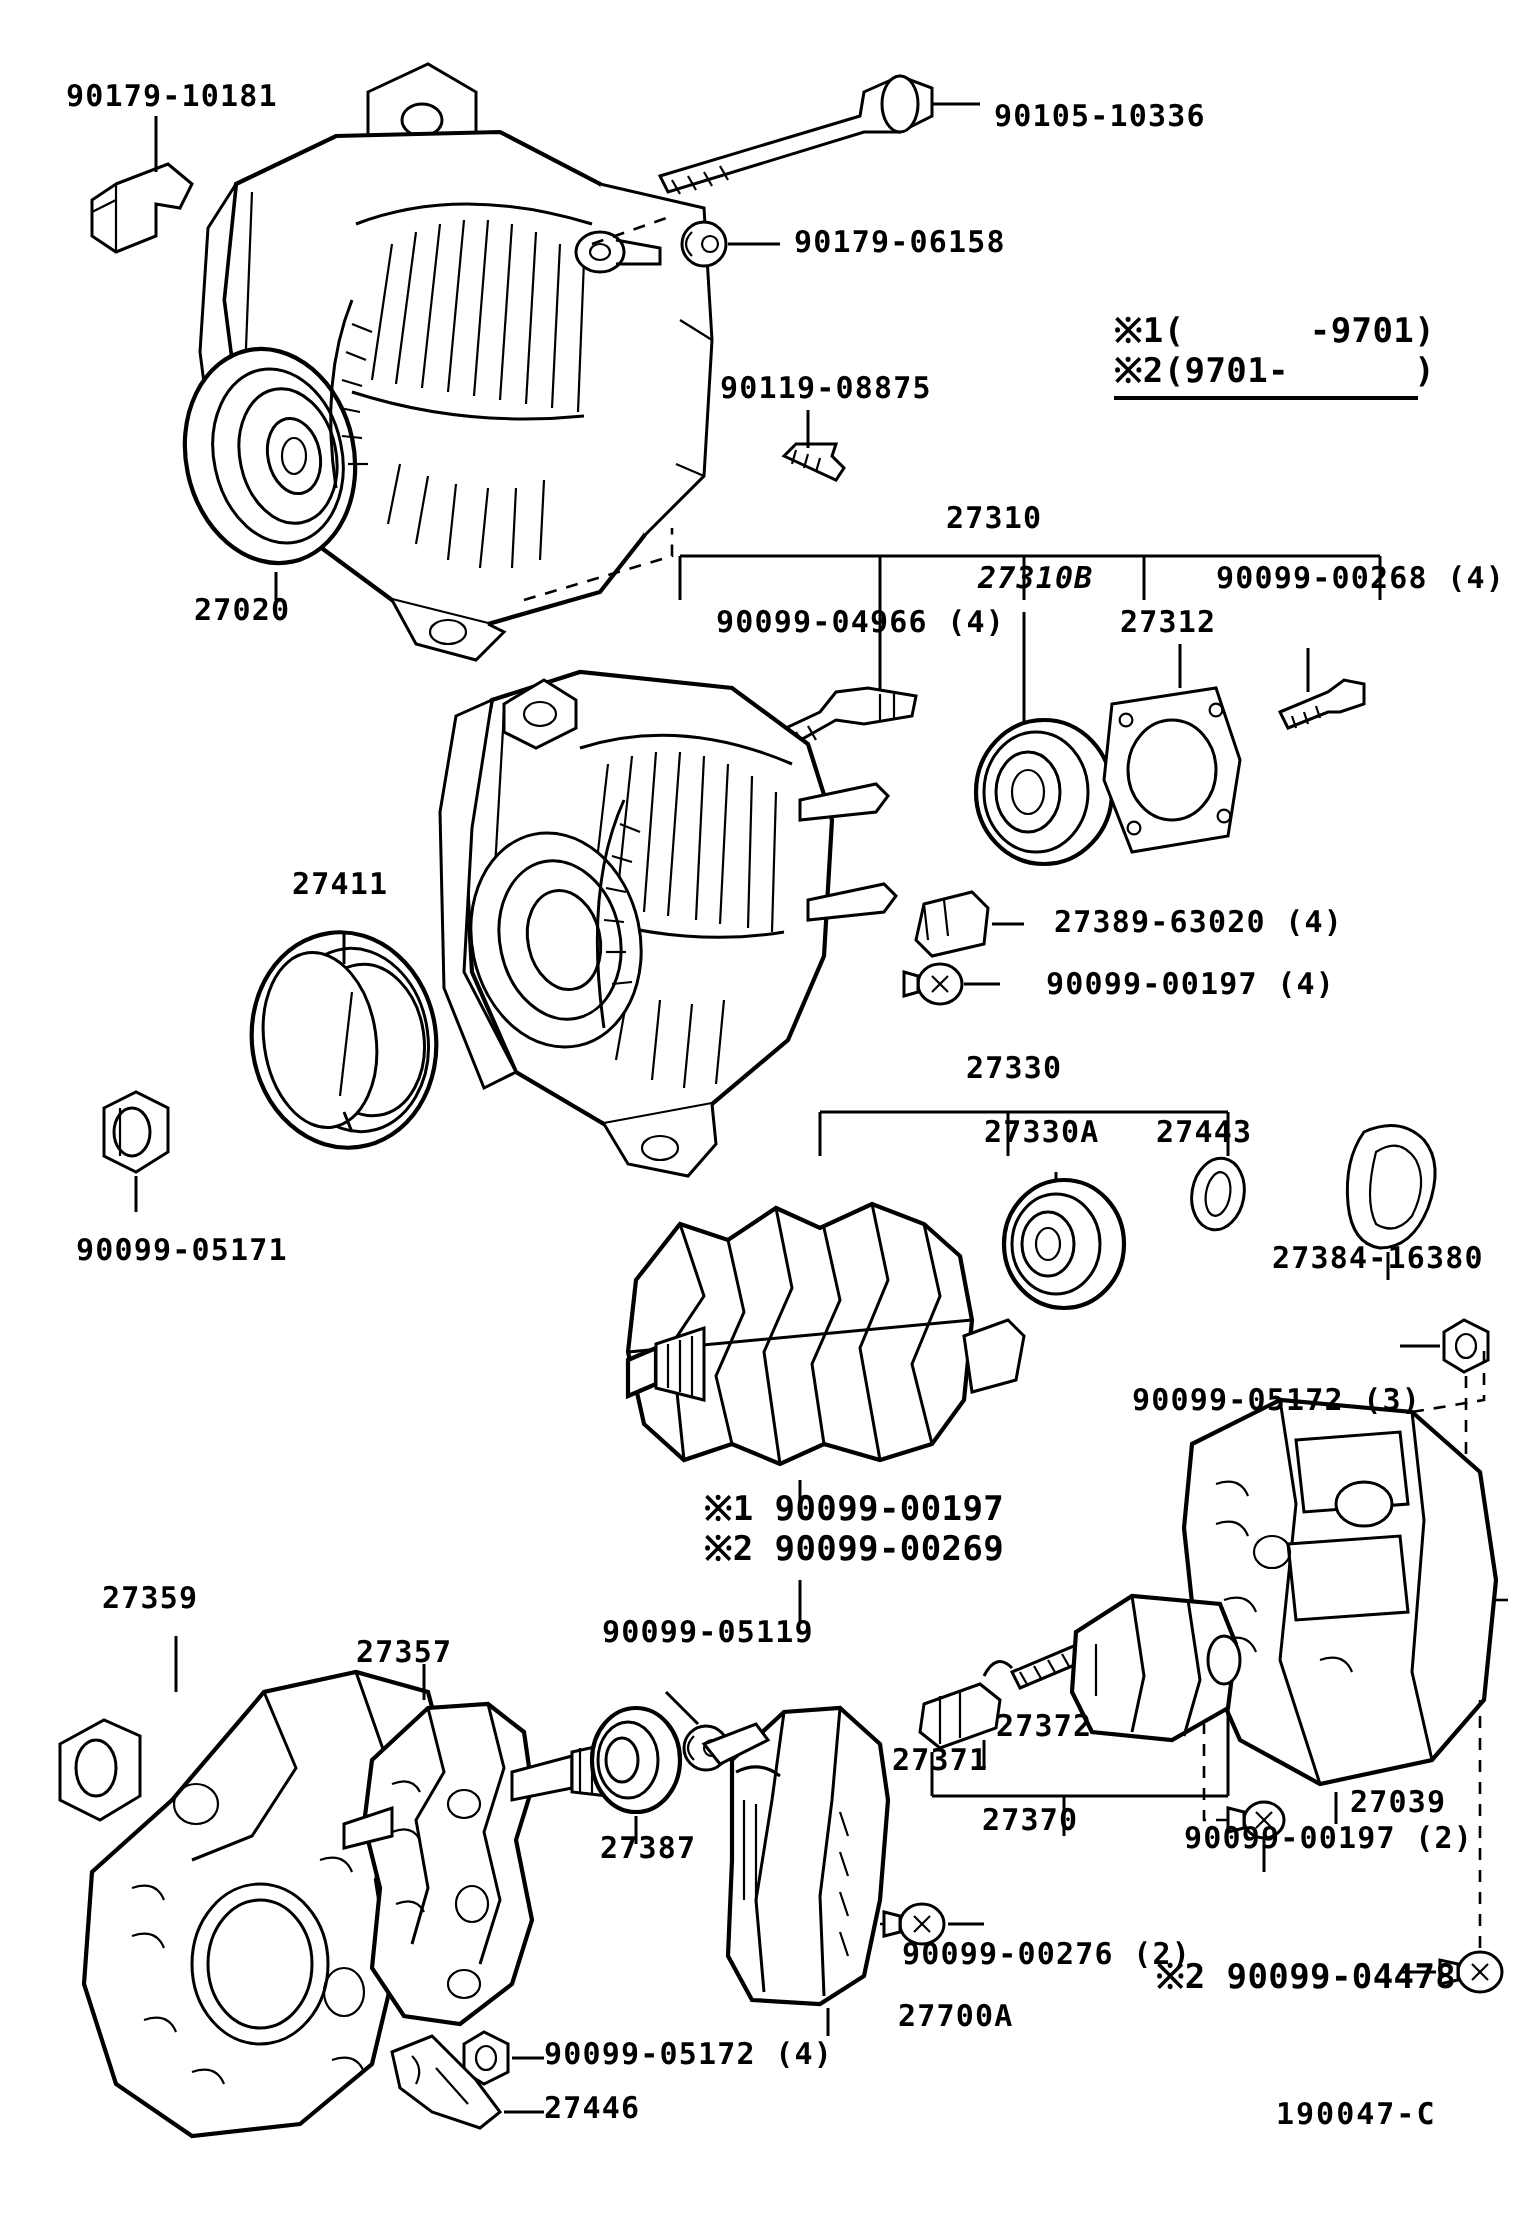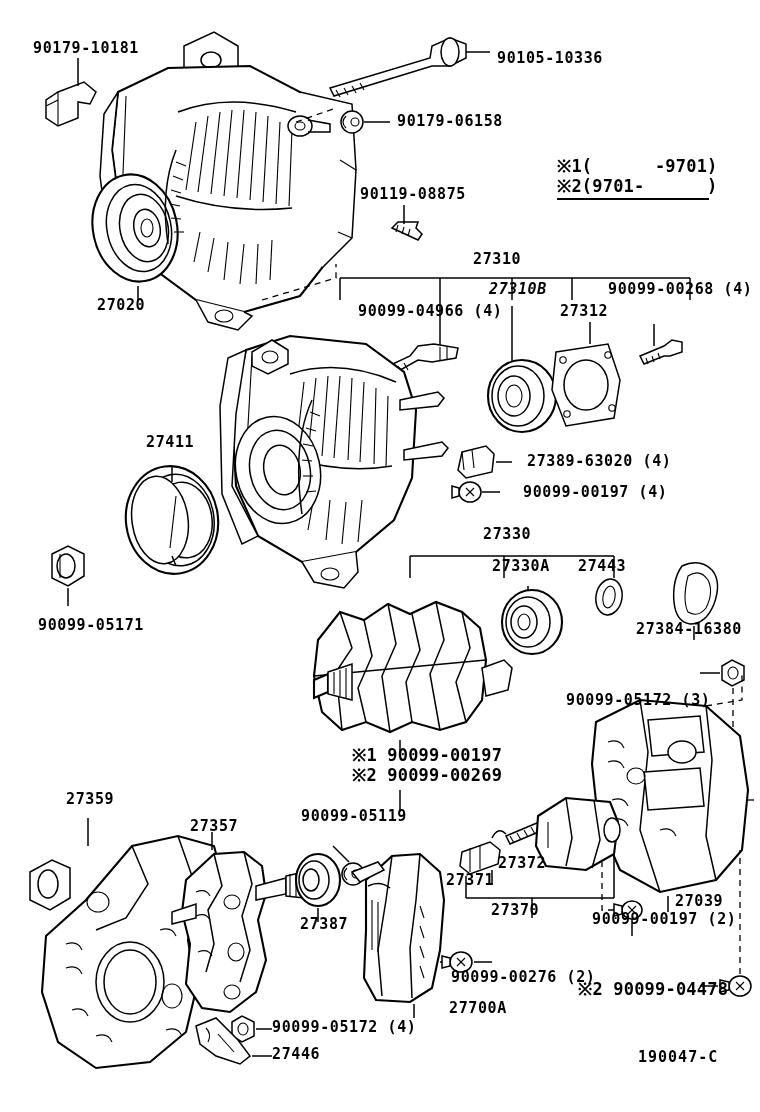--- a/index.html
+++ b/index.html
@@ -543,22 +543,22 @@
 
   <div class="lbl" style="left:483px;top:526px;">27330</div>
   <div class="lbl" style="left:492px;top:558px;">27330A</div>
   <div class="lbl" style="left:578px;top:558px;">27443</div>
   <div class="lbl" style="left:636px;top:621px;">27384-16380</div>
   <div class="lbl" style="left:566px;top:664px;margin-top:28px;">90099-05172 (3)</div>
 
   <div class="lbl note" style="left:352px;top:745px;">※1 90099-00197</div>
   <div class="lbl note" style="left:352px;top:765px;">※2 90099-00269</div>
 
-  <div class="lbl" style="left:66px;top:791px;">27359</div>
-  <div class="lbl" style="left:178px;top:818px;margin-left:12px;">27357</div>
+  <div class="lbl" style="left:51px;top:791px;">27359</div>
+  <div class="lbl" style="left:178px;top:818px;">27357</div>
   <div class="lbl" style="left:301px;top:808px;">90099-05119</div>
   <div class="lbl" style="left:300px;top:916px;text-align:center;">27387</div>
 
   <div class="lbl" style="left:446px;top:872px;">27371</div>
   <div class="lbl" style="left:498px;top:855px;text-align:right;">27372</div>
   <div class="lbl" style="left:491px;top:902px;">27370</div>
 
   <div class="lbl" style="left:451px;top:969px;">90099-00276 (2)</div>
   <div class="lbl" style="left:449px;top:1000px;">27700A</div>
 

